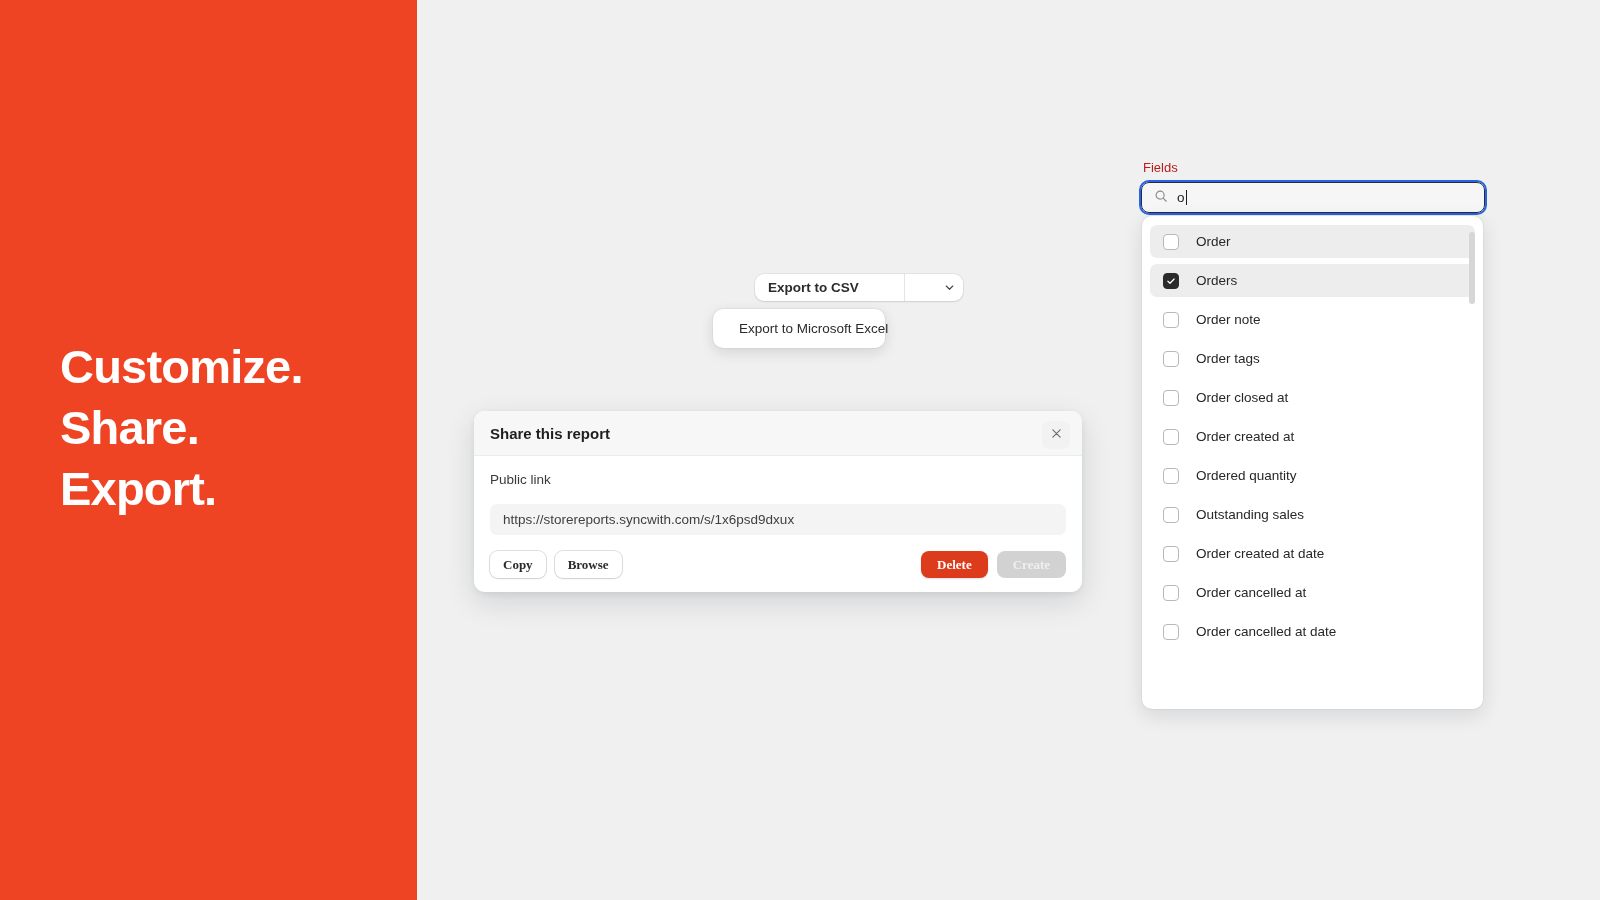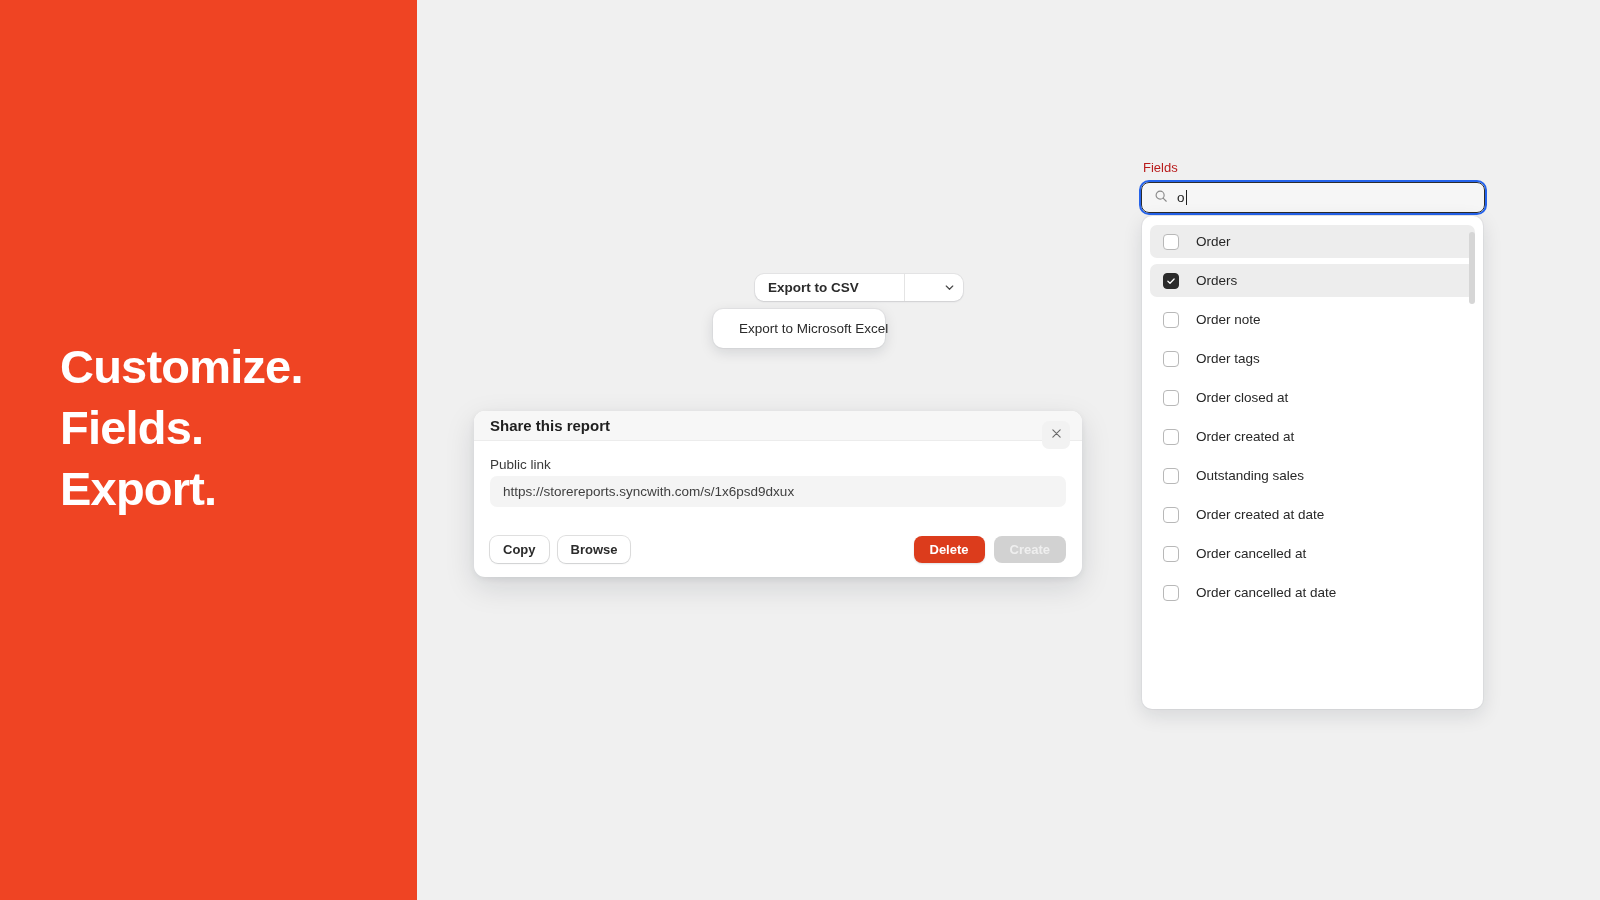--- a/index.html
+++ b/index.html
@@ -104,21 +104,21 @@
     left: 474px;
     top: 411px;
     width: 608px;
     border-radius: 11px;
     background: #ffffff;
     box-shadow: 0 10px 30px rgba(16,24,40,.13), 0 2px 6px rgba(16,24,40,.07);
     overflow: hidden;
   }
   .dialog-header {
     position: relative;
-    height: 30px;
+    height: 45px;
     background: #f7f7f7;
     border-bottom: 1px solid #ececec;
     display: flex;
     align-items: center;
     padding: 0 16px;
   }
   .dialog-title {
     font-size: 15px;
     font-weight: 700;
     color: #1f1f1f;
@@ -133,37 +133,38 @@
     display: flex;
     align-items: center;
     justify-content: center;
     background: #f2f2f2;
     cursor: default;
   }
   .dialog-body { padding: 16px 16px 14px 16px; }
   .field-label {
     font-size: 13.5px;
     color: #3a3a3a;
-    margin-bottom: 4px;
+    margin-bottom: 17px;
   }
   .link-box {
     height: 31px;
     background: #f4f4f4;
     border-radius: 7px;
     display: flex;
     align-items: center;
     padding: 0 13px;
     font-size: 13.5px;
     color: #3f3f3f;
     cursor: default;
   }
   .dialog-actions {
     display: flex;
     align-items: center;
-    margin-top: 29px;
+    margin-top: 16px;
+    font-family: Liberation Serif, serif;
   }
   .btn {
     height: 27px;
     border-radius: 8px;
     font-size: 13px;
     font-weight: 700;
     display: inline-flex;
     align-items: center;
     justify-content: center;
     padding: 0 13px;
@@ -302,21 +303,21 @@
   }
 </style>
 </head>
 <body>
 
 <div id="stage">
 
   <div class="hero">
     <div class="hero-headline">
       <span class="hero-line">Customize.</span>
-      <span class="hero-line">Fields.</span>
+      <span class="hero-line">Share.</span>
       <span class="hero-line">Export.</span>
     </div>
   </div>
 
   <div class="export-wrap">
     <div class="split-button">
       <div class="split-main">Export to CSV</div>
       <div class="split-divider"></div>
       <div class="split-caret">
         <span>
@@ -393,20 +394,24 @@
         <div class="field-row">
           <span class="cb"></span>
           <span class="field-text">Order closed at</span>
         </div>
         <div class="field-row">
           <span class="cb"></span>
           <span class="field-text">Order created at</span>
         </div>
         <div class="field-row">
           <span class="cb"></span>
+          <span class="field-text">Ordered quantity</span>
+        </div>
+        <div class="field-row">
+          <span class="cb"></span>
           <span class="field-text">Outstanding sales</span>
         </div>
         <div class="field-row">
           <span class="cb"></span>
           <span class="field-text">Order created at date</span>
         </div>
         <div class="field-row">
           <span class="cb"></span>
           <span class="field-text">Order cancelled at</span>
         </div>

